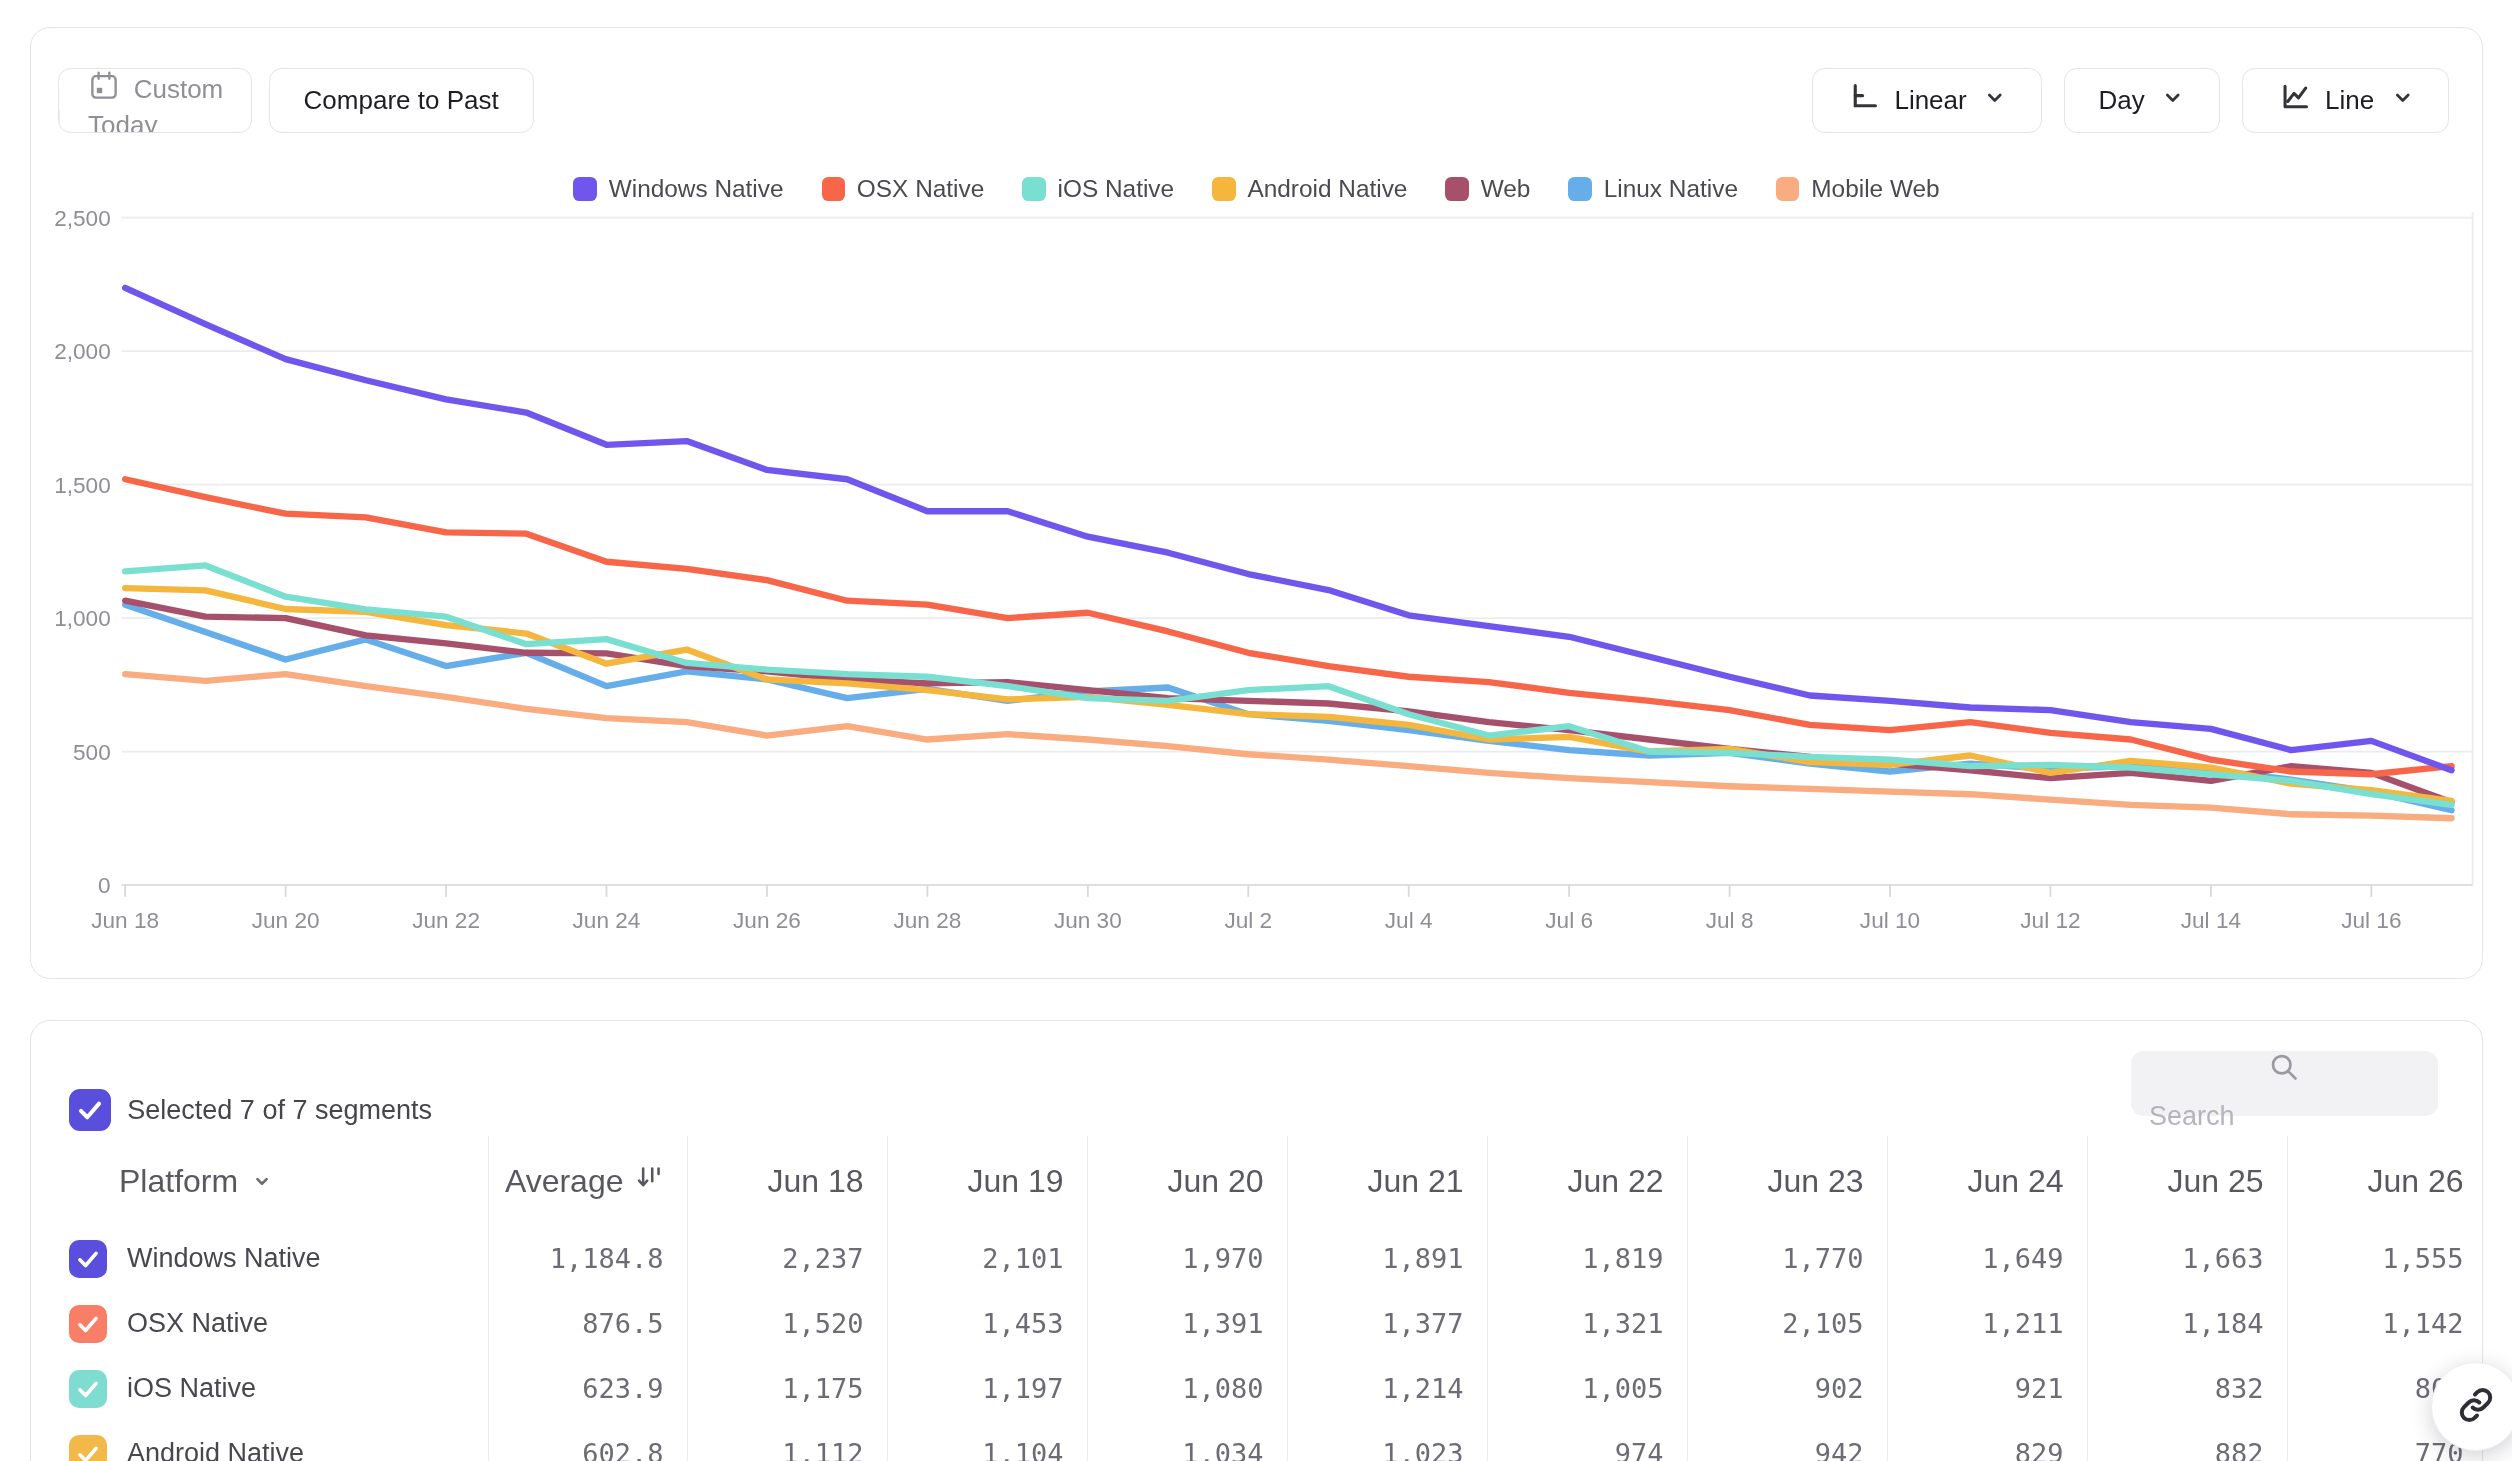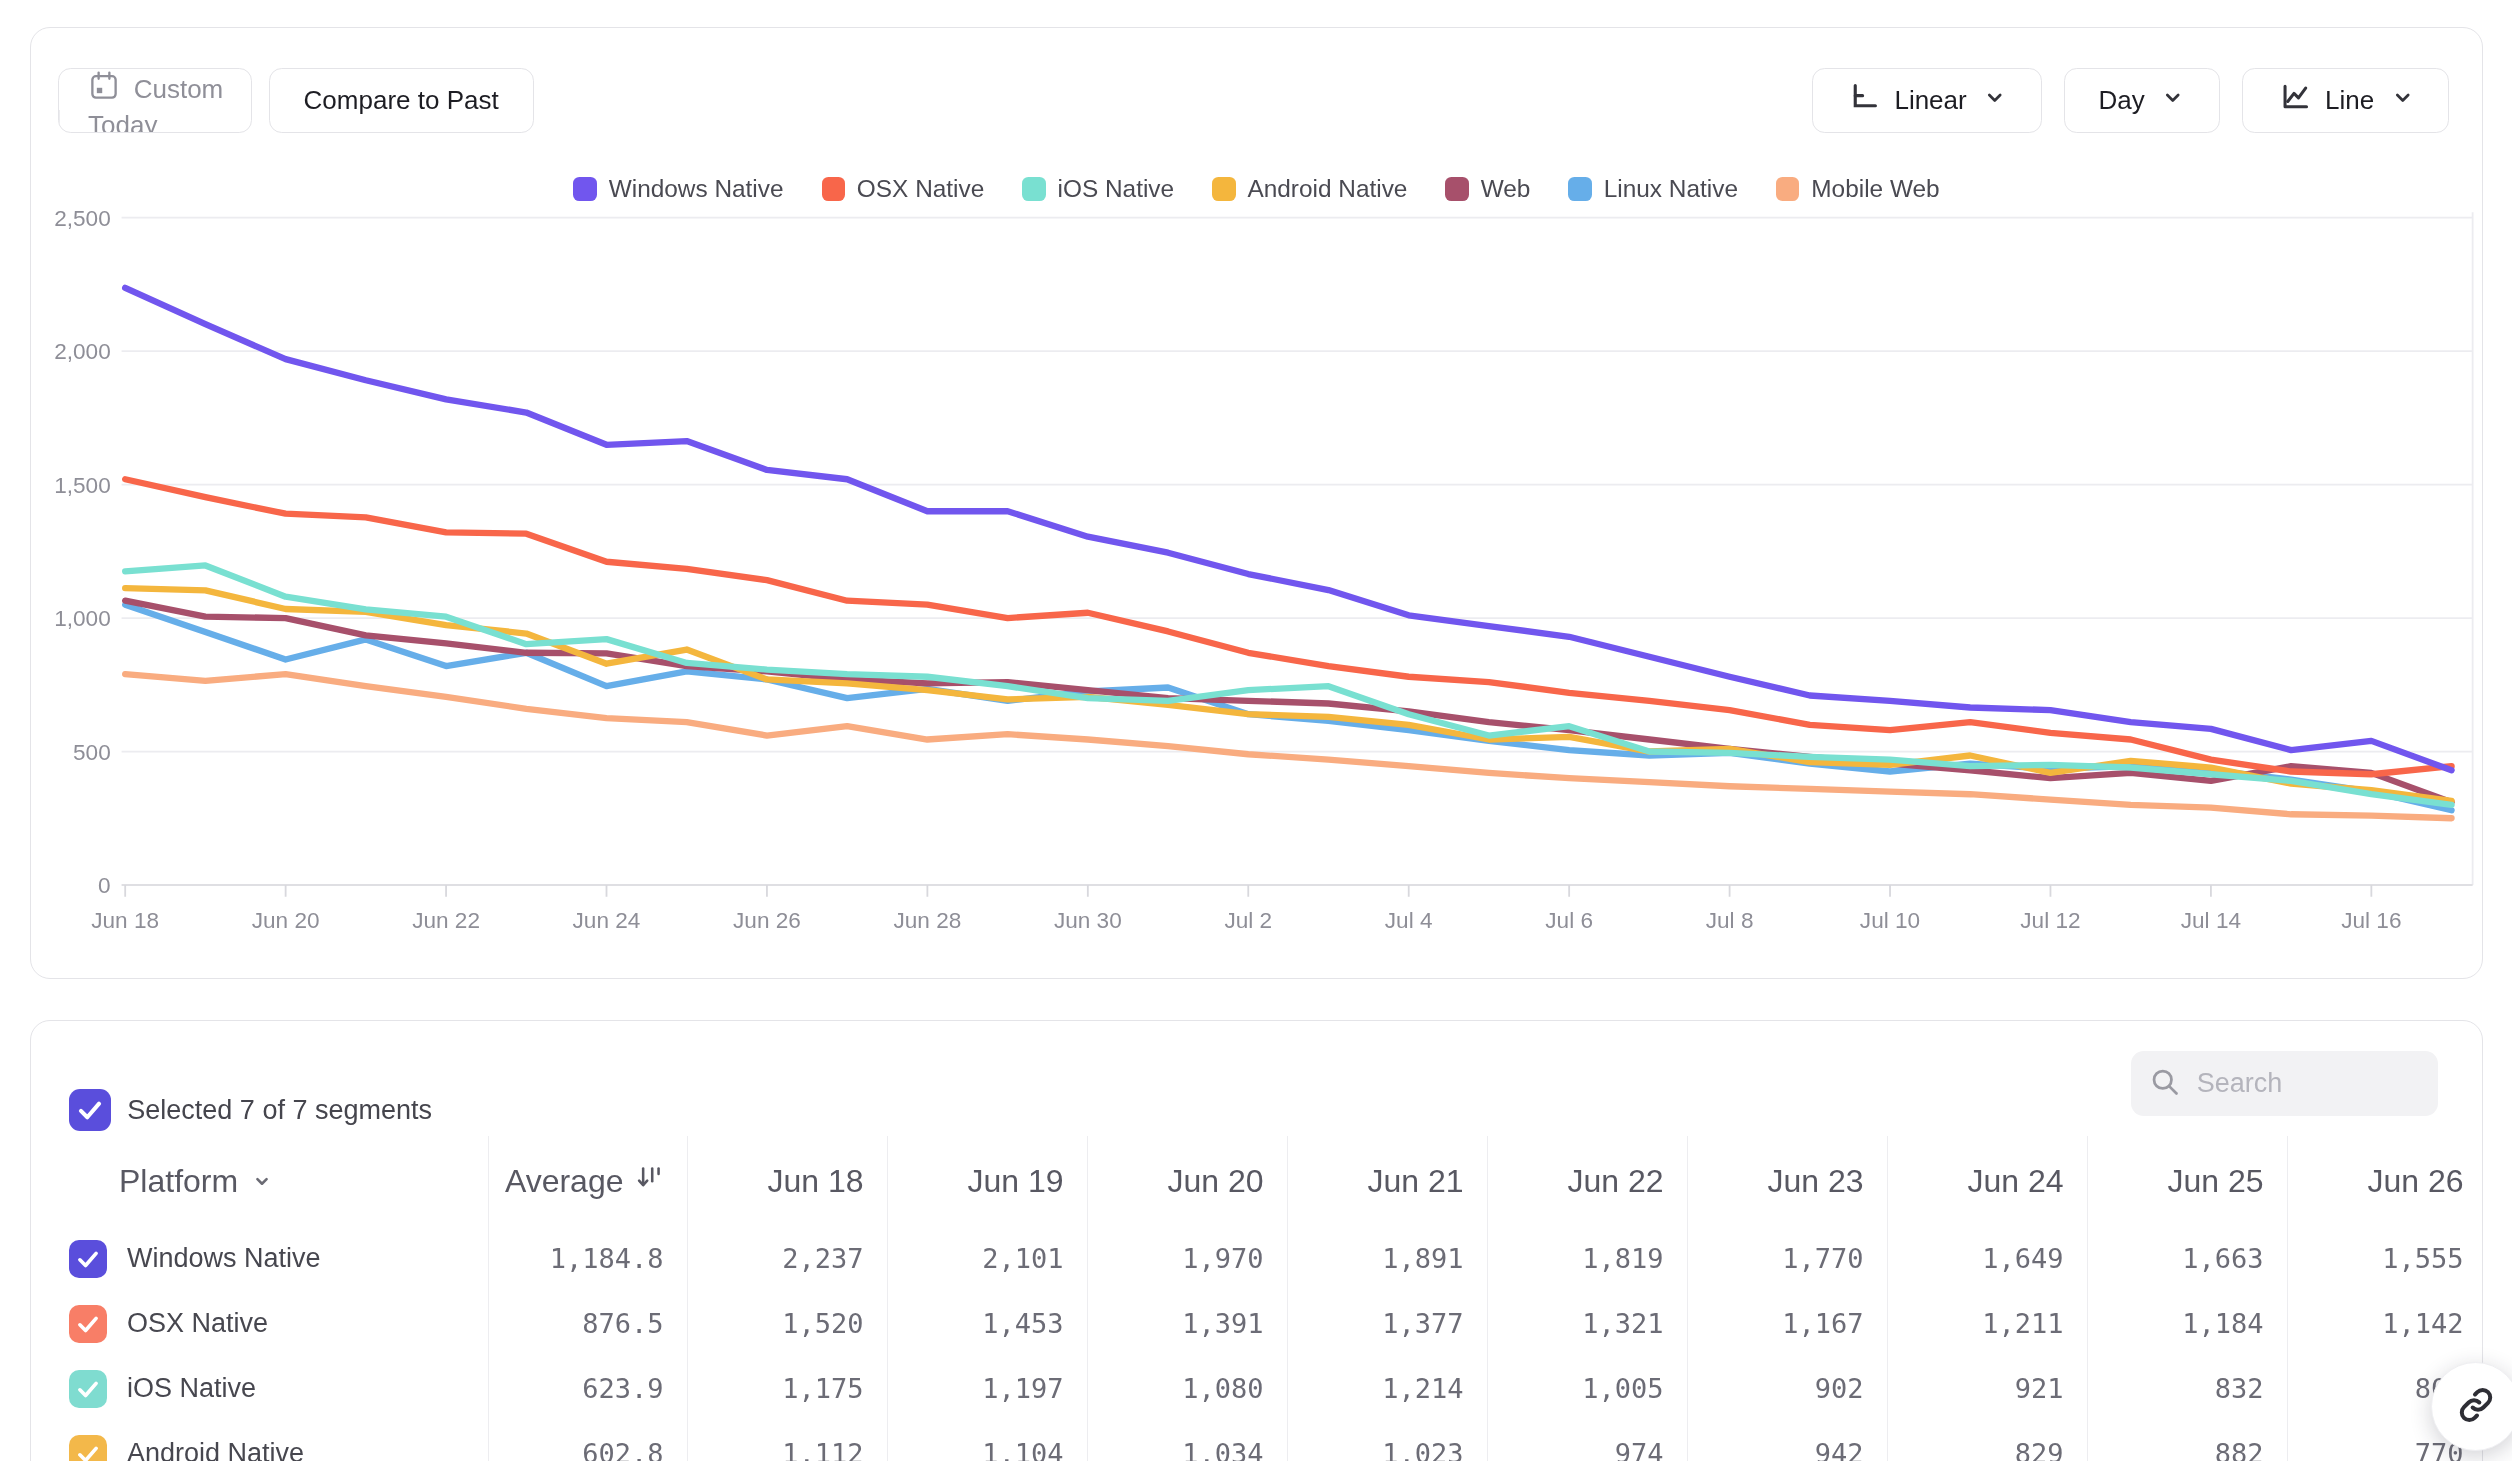--- a/index.html
+++ b/index.html
@@ -29,21 +29,21 @@
   .swatch{width:23.5px;height:23.5px;border-radius:6.3px;flex:0 0 auto;}
 
   
   #chart-svg{position:absolute;left:0;top:177px;width:2449px;height:765px;}
   #chart-svg text{font-family:"Liberation Sans",sans-serif;}
 
   
   .seg-summary{position:absolute;left:38px;top:52px;display:flex;align-items:center;gap:16.3px;margin-top:16px;}
   .checkbox{width:42px;height:42px;border-radius:11px;display:flex;align-items:center;justify-content:center;box-sizing:border-box;cursor:pointer;flex:0 0 auto;}
   .seg-summary .label{font-size:27px;color:#45454d;}
-  .search{position:absolute;left:2100px;top:30px;width:307px;height:65px;border-radius:12.7px;background:#f2f2f4;display:flex;align-items:center;padding:0 18px;box-sizing:border-box;gap:12.7px;}
+  .search{position:absolute;left:2100px;top:30px;width:307px;height:65px;border-radius:12.7px;background:#f2f2f4;display:flex;align-items:center;padding:0 18px;box-sizing:border-box;gap:12.7px;flex-direction:column;}
   .search input{border:none;outline:none;background:transparent;font-size:27px;color:#45454d;width:100%;font-family:"Liberation Sans",sans-serif;}
   .search input::placeholder{color:#b4b4bc;}
 
   .tgrid{position:absolute;left:0;top:115px;right:0;bottom:0;display:grid;grid-template-columns:457px 199px repeat(9,200px);overflow:hidden;}
   .col{min-width:0;}
   .col.sep{border-left:1.8px solid #ededf0;}
   .cell-h{height:90px;display:flex;align-items:center;justify-content:flex-end;gap:11px;padding-right:23.5px;font-size:32px;color:#585862;font-weight:500;box-sizing:border-box;white-space:nowrap;cursor:pointer;}
   .cell-v{height:65px;display:flex;align-items:center;justify-content:flex-end;padding-right:23.5px;font-family:"DejaVu Sans Mono",monospace;font-size:27px;color:#6c6c76;box-sizing:border-box;white-space:nowrap;}
   .col-platform .cell-h{justify-content:flex-start;padding-left:88px;gap:12.7px;}
   .col-platform .cell-v{justify-content:flex-start;padding-left:38px;gap:20px;font-family:"Liberation Sans",sans-serif;color:#47474f;}
@@ -338,21 +338,21 @@
         <div class="cell-v">1,819</div>
         <div class="cell-v">1,321</div>
         <div class="cell-v">1,005</div>
         <div class="cell-v">974</div>
       </div>
       <div class="col sep">
         <div class="cell-h">
           <span>Jun 23</span>
         </div>
         <div class="cell-v">1,770</div>
-        <div class="cell-v">1,167</div>
+        <div class="cell-v">2,105</div>
         <div class="cell-v">902</div>
         <div class="cell-v">942</div>
       </div>
       <div class="col sep">
         <div class="cell-h">
           <span>Jun 24</span>
         </div>
         <div class="cell-v">1,649</div>
         <div class="cell-v">1,211</div>
         <div class="cell-v">921</div>

